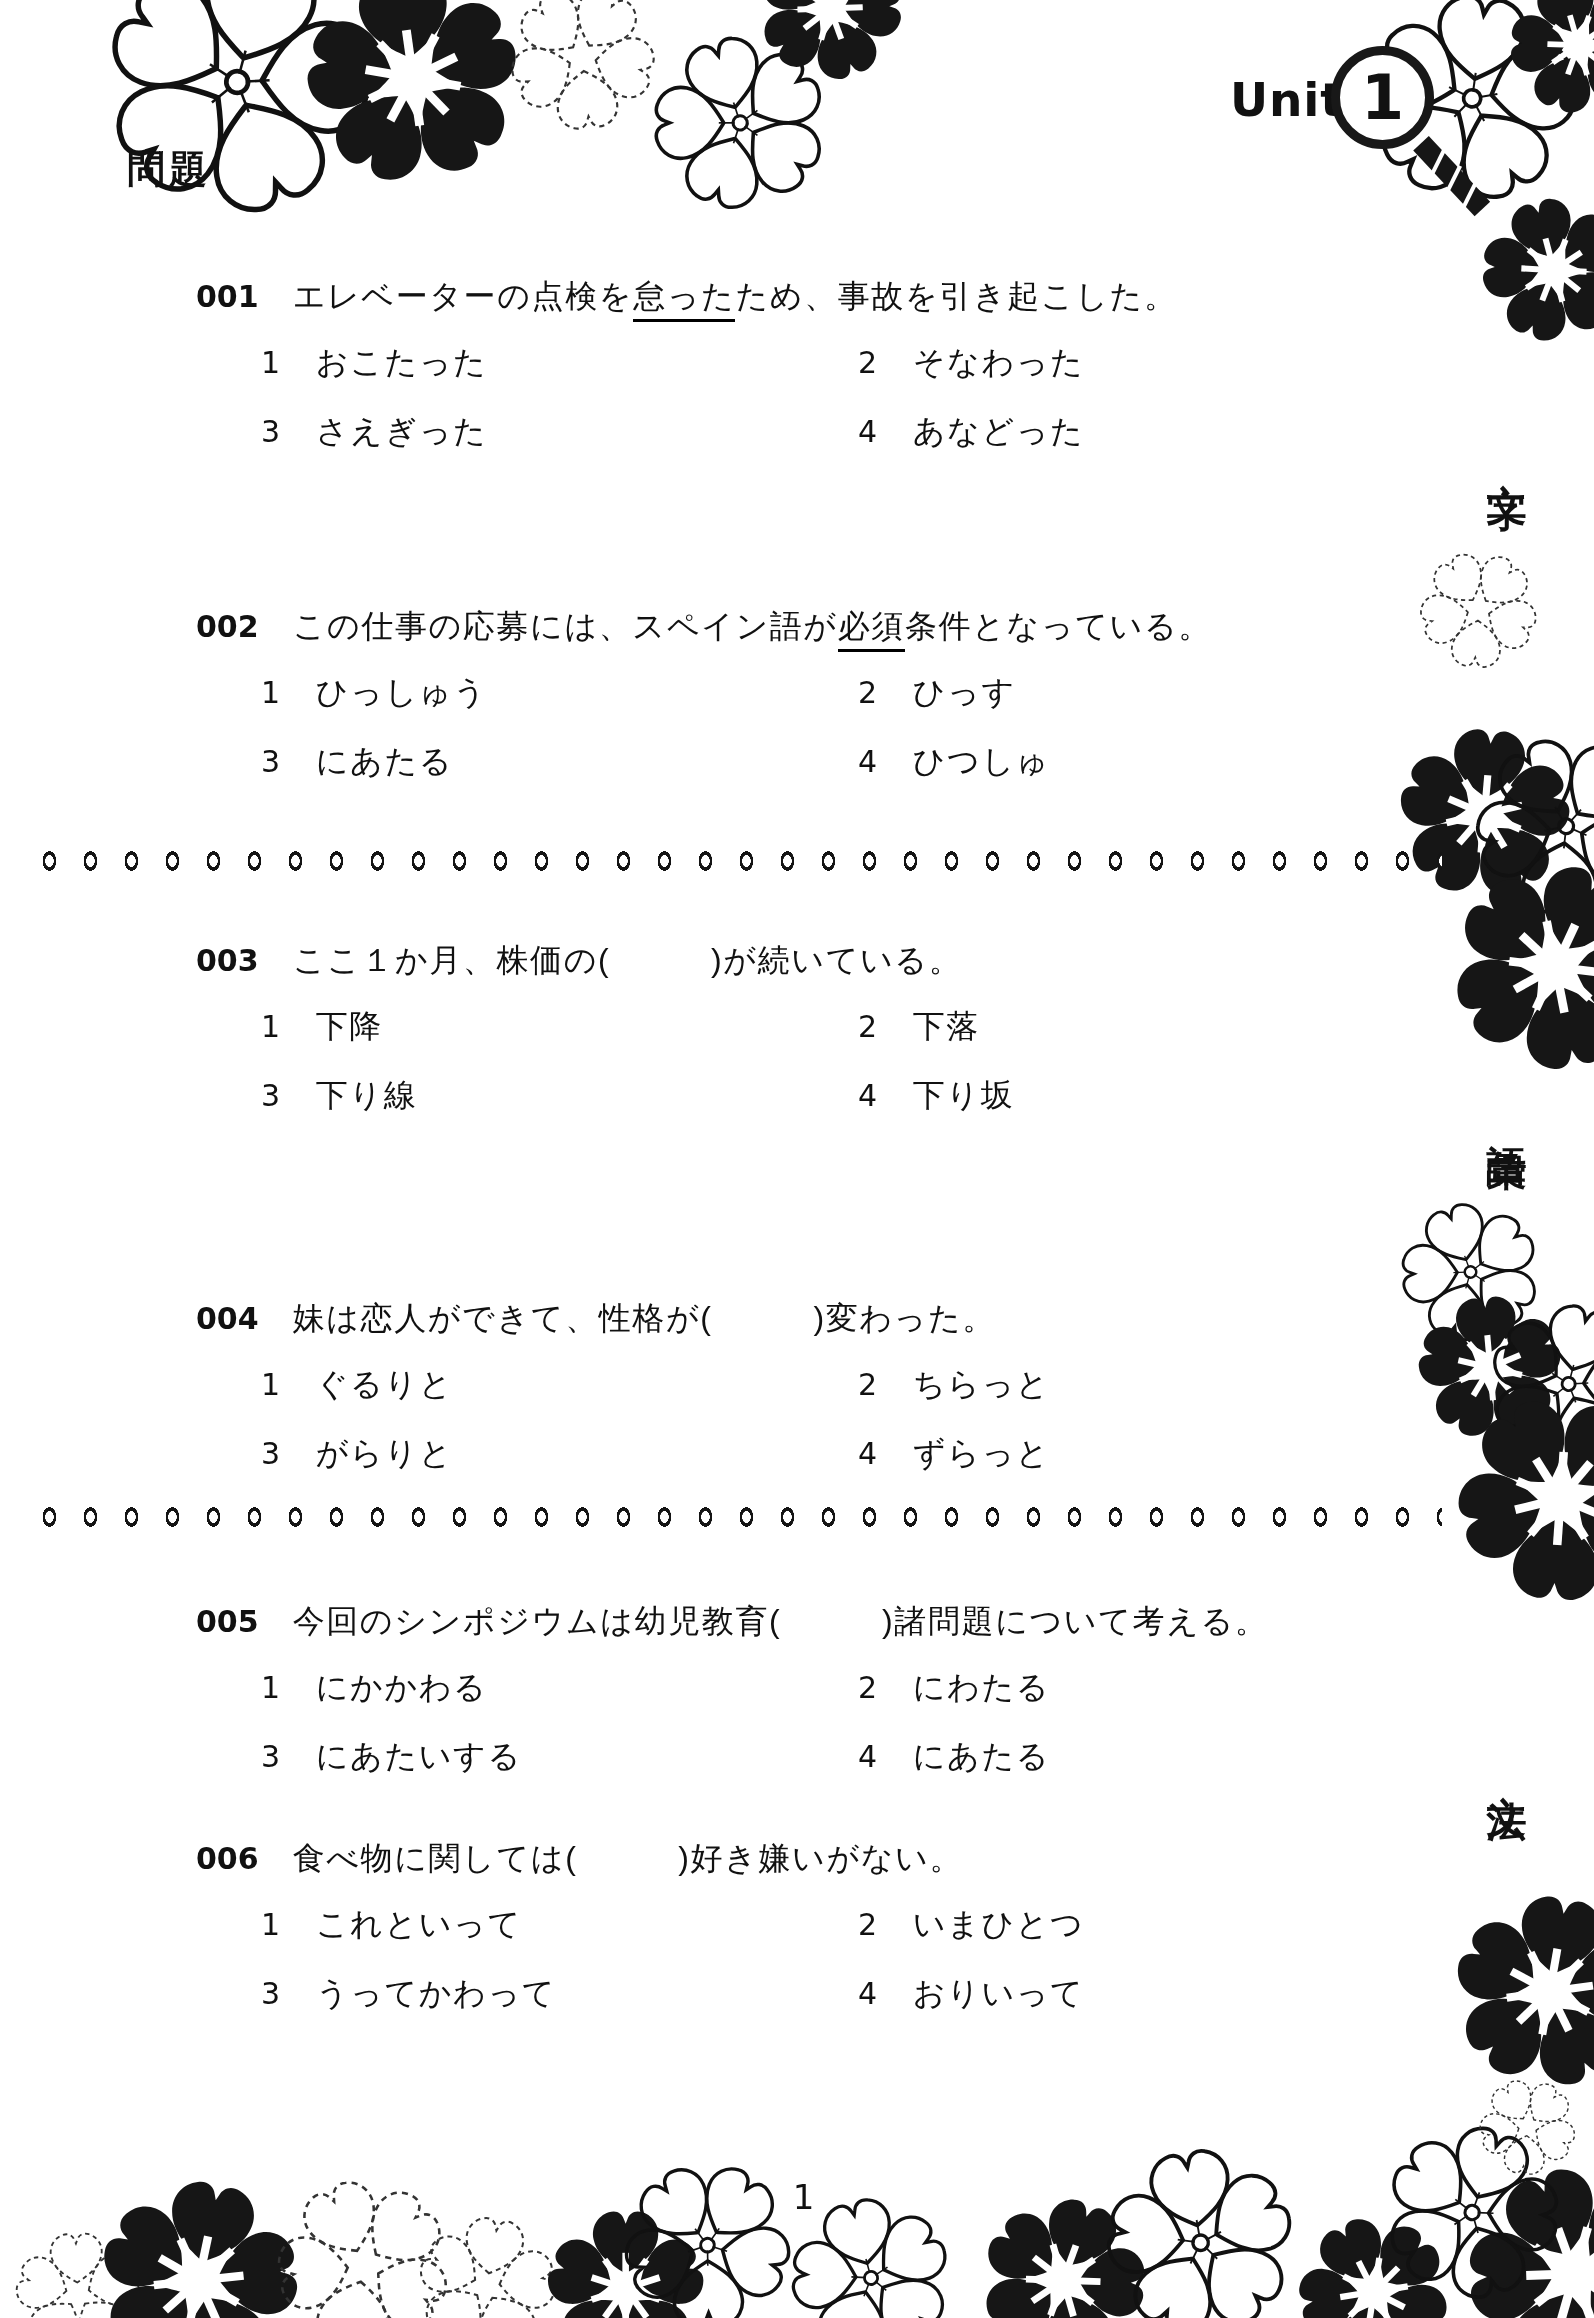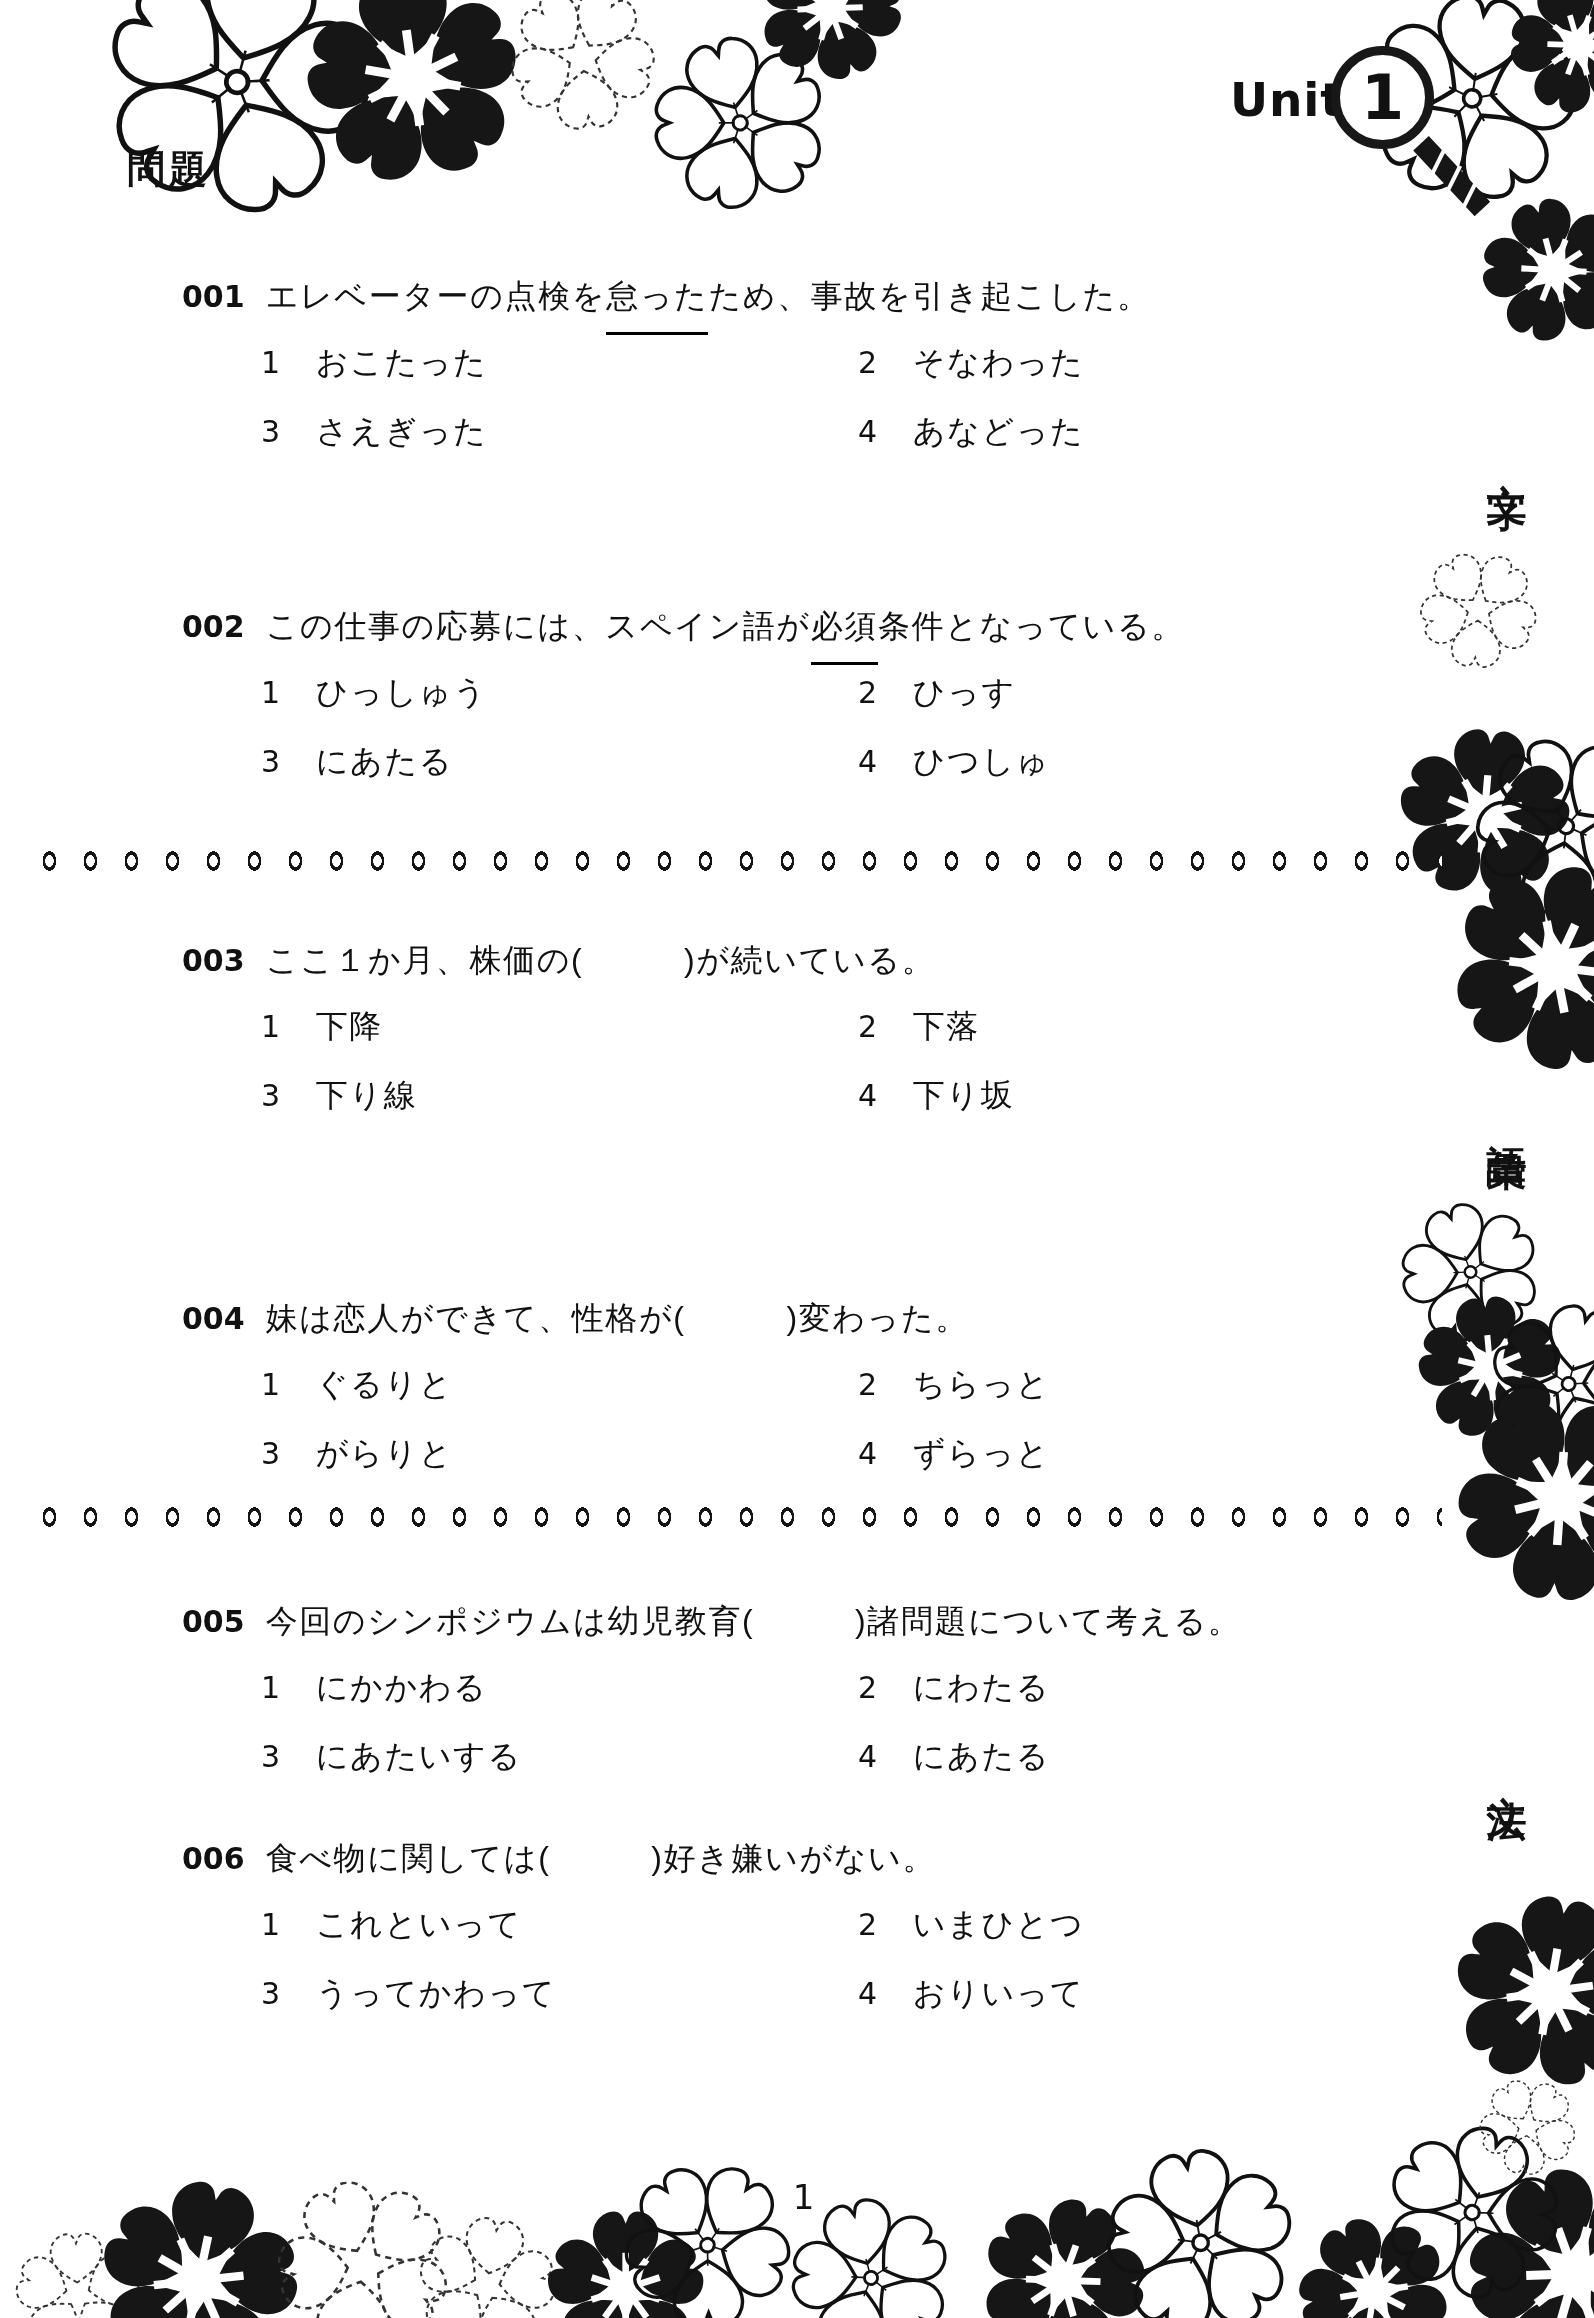--- a/index.html
+++ b/index.html
@@ -47,29 +47,29 @@
     position:absolute;left:29.4px;width:1413px;height:28px;
     background-image:radial-gradient(7.4px 10.6px at 20.4px 14px,
       #ffffff 0 57%, #141414 58% 92%, rgba(0,0,0,0) 93%);
     background-size:41px 28px;background-repeat:repeat-x;
   }
   .dots-1{top:847px;}
   .dots-2{top:1503px;}
 
   
   .q{position:absolute;left:182px;width:1276px;}
-  .q-head{display:flex;align-items:flex-start;gap:21px;}
+  .q-head{display:flex;align-items:flex-start;gap:34px;margin-left:14px;}
   .q-num{
     font-family:"DejaVu Sans", sans-serif;
     font-weight:800;font-size:30px;line-height:43px;flex:0 0 auto;
   }
   .q-stem{
     font-size:32px;line-height:43px;letter-spacing:1.6px;
   }
-  .ul{border-bottom:3.3px solid #000;padding-bottom:18px;}
+  .ul{border-bottom:3.3px solid #000;padding-bottom:5px;}
   .ul:empty{border-bottom:none;padding:0;}
   .q-opts{
     margin-top:23px;margin-left:79px;
     display:grid;grid-template-columns:597px auto;row-gap:24.5px;
   }
   .opt{display:flex;align-items:baseline;font-size:32px;letter-spacing:1.6px;}
   .opt-num{
     font-family:"DejaVu Sans", sans-serif;
     font-size:30px;margin-right:34px;
   }

